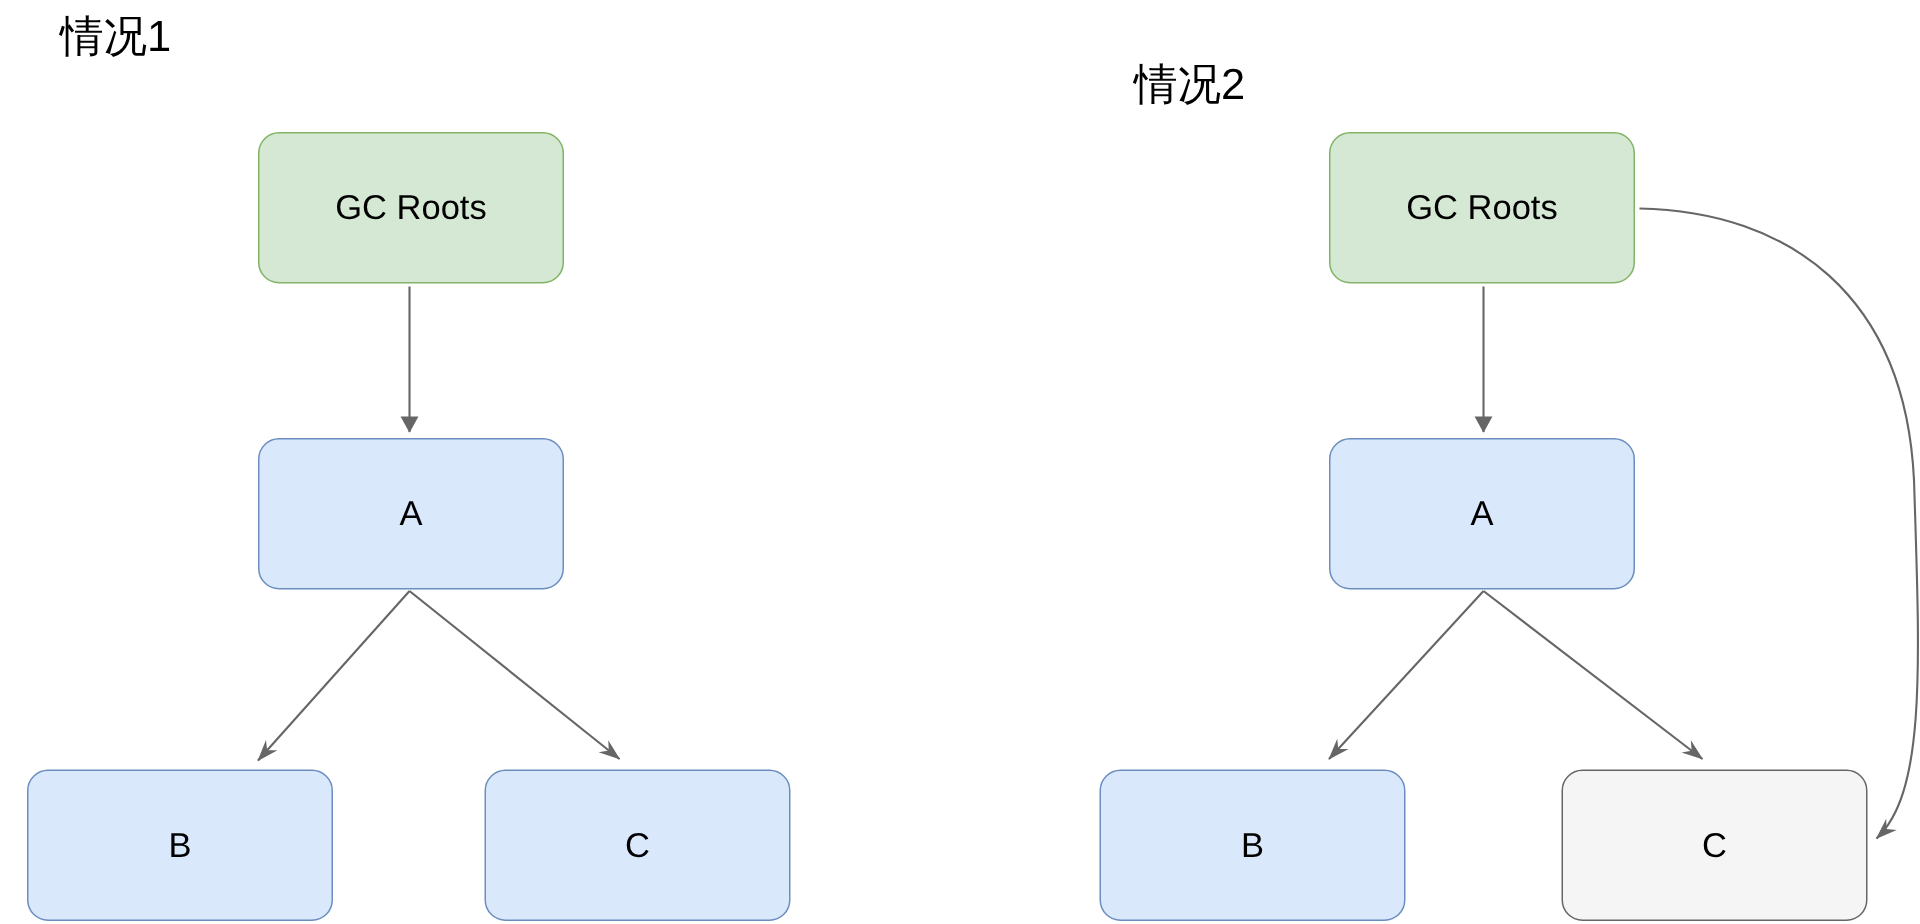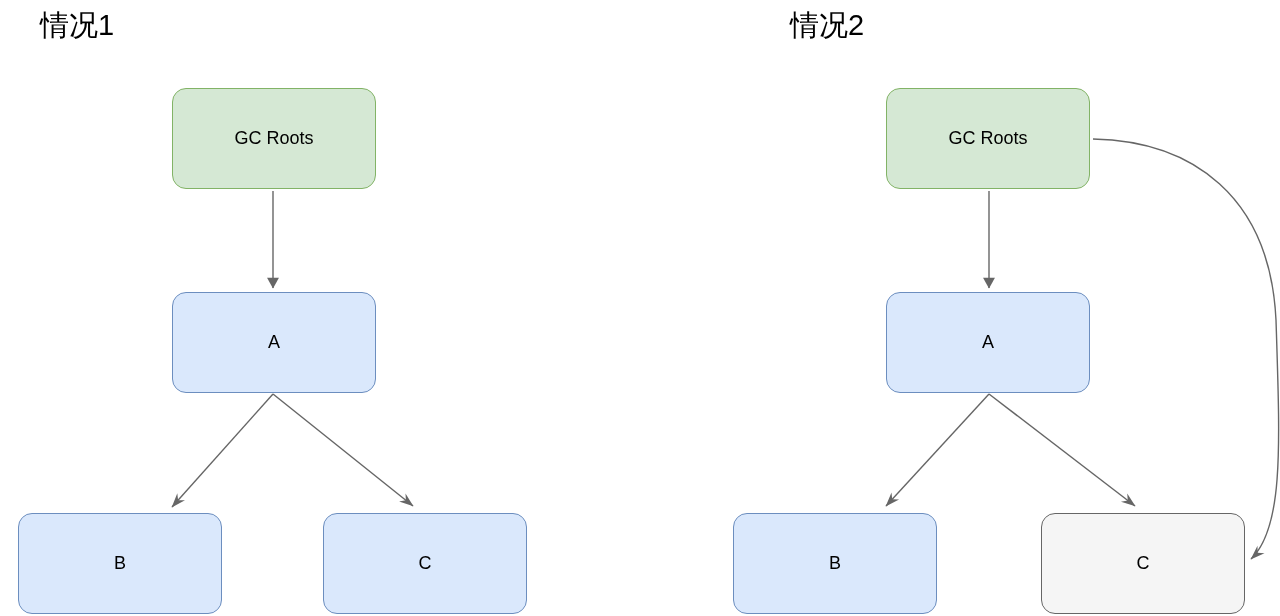--- a/index.html
+++ b/index.html
@@ -37,21 +37,21 @@
     width: 204px;
     height: 101px;
     border-radius: 14px;
     display: flex;
     align-items: center;
     justify-content: center;
     box-sizing: border-box;
     border: 1.3px solid;
   }
   .node .label {
-    font-size: 18px;
+    font-size: 23px;
     color: #000000;
     white-space: nowrap;
   }
   .node.green { background: #d5e8d4; border-color: #82b366; }
   .node.blue  { background: #dae8fc; border-color: #6c8ebf; }
   .node.gray  { background: #f5f5f5; border-color: #666666; }
   .watermark {
     position: absolute;
     left: 898px;
     top: 566px;
@@ -88,21 +88,21 @@
     <line class="edge" x1="273" y1="394" x2="172" y2="507" marker-end="url(#mClassic)"></line>
     <line class="edge" x1="273" y1="394" x2="413" y2="506" marker-end="url(#mClassic)"></line>
 
     <line class="edge" x1="989" y1="191" x2="989" y2="288" marker-end="url(#mFilled)"></line>
     <line class="edge" x1="989" y1="394" x2="886" y2="506" marker-end="url(#mClassic)"></line>
     <line class="edge" x1="989" y1="394" x2="1135" y2="506" marker-end="url(#mClassic)"></line>
     <path class="edge" d="M 1093 139 C 1192 141 1270 196 1276 320 C 1280 445 1284 528 1251 559" marker-end="url(#mClassic)"></path>
   </svg>
 
   <div class="case-title" style="left:40px;">情况1</div>
-  <div class="case-title" style="left:790px;">情况2</div>
+  <div class="case-title" style="left:756px;margin-top:32px;">情况2</div>
 
   <div class="node green" style="left:172px; top:88px;">
     <span class="label">GC Roots</span>
   </div>
   <div class="node blue" style="left:172px; top:292px;">
     <span class="label">A</span>
   </div>
   <div class="node blue" style="left:18px; top:513px;">
     <span class="label">B</span>
   </div>

